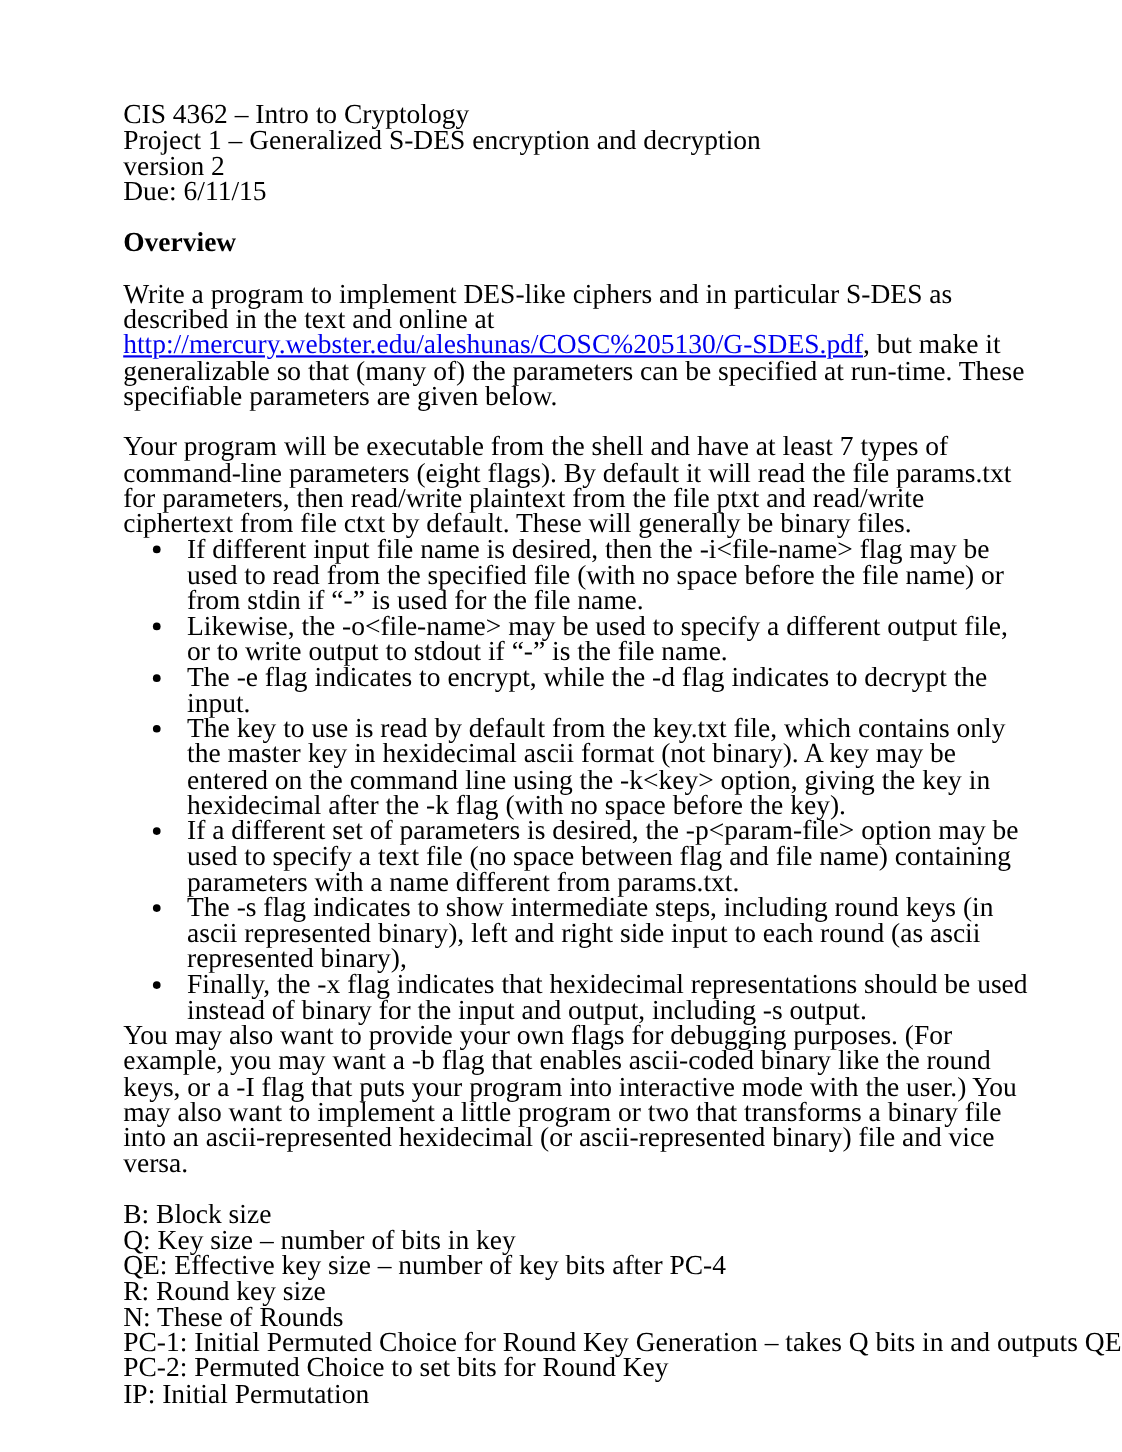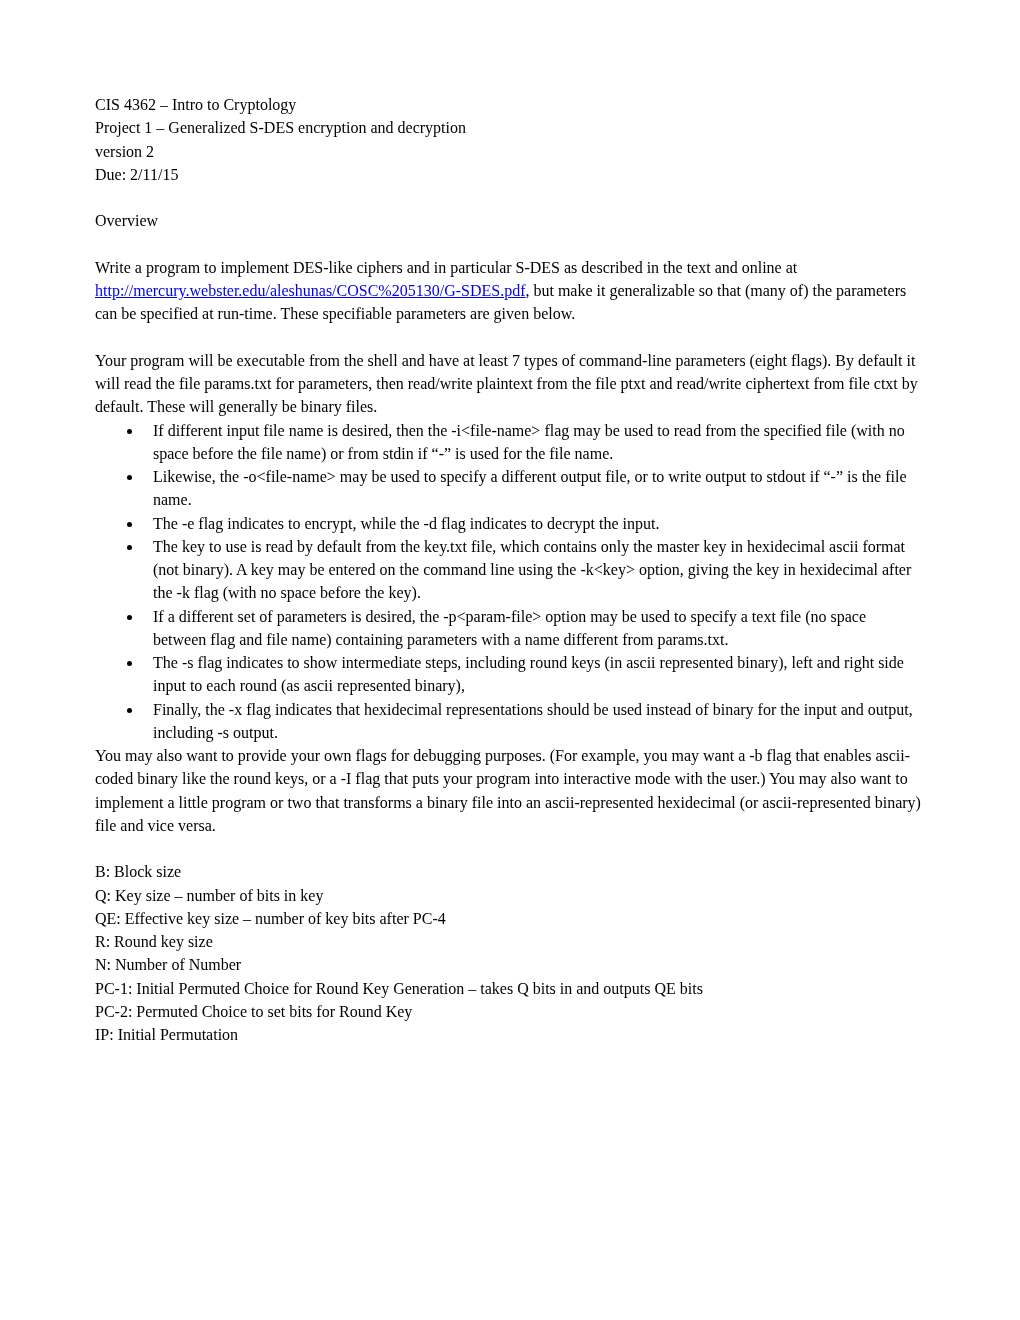--- a/index.html
+++ b/index.html
@@ -10,30 +10,30 @@
   body {
     width: 1020px;
     height: 1320px;
     position: relative;
     font-family: "Liberation Serif", serif;
     color: #000000;
     overflow: hidden;
   }
   .doc {
     position: absolute;
-    left: 95px;
+    left: 112px;
     top: 93px;
     width: 828px;
-    font-size: 16px;
+    font-size: 25px;
     line-height: 23.25px;
   }
   .line { white-space: nowrap; }
   .block-gap { margin-bottom: 23.25px; }
   .heading {
-    font-weight: normal;
+    font-weight: bold;
     margin-bottom: 23.25px;
   }
   p.para {
     margin: 0;
   }
   p.para.gap-after {
     margin-bottom: 23.25px;
   }
   ul.bullets {
     margin: 0;
@@ -53,21 +53,21 @@
 </style>
 </head>
 <body>
 
 <div class="doc">
 
   <div class="block-gap">
     <div class="line">CIS 4362 – Intro to Cryptology</div>
     <div class="line">Project 1 – Generalized S-DES encryption and decryption</div>
     <div class="line">version 2</div>
-    <div class="line">Due: 2/11/15</div>
+    <div class="line">Due: 6/11/15</div>
   </div>
 
   <div class="heading">Overview</div>
 
   <p class="para gap-after"><span>Write a program to implement DES-like ciphers and in particular S-DES as described in the text and online at </span><a class="doc-link" style="color: rgb(0, 0, 238);">http://mercury.webster.edu/aleshunas/COSC%205130/G-SDES.pdf</a><span>, but make it generalizable so that (many of) the parameters can be specified at run-time. These specifiable parameters are given below.</span></p>
 
   <p class="para">Your program will be executable from the shell and have at least 7 types of command-line parameters (eight flags). By default it will read the file params.txt for parameters, then read/write plaintext from the file ptxt and read/write ciphertext from file ctxt by default. These will generally be binary files.</p>
 
   <ul class="bullets">
     <li>If different input file name is desired, then the -i&lt;file-name&gt; flag may be used to read from the specified file (with no space before the file name) or from stdin if “-” is used for the file name.</li>
@@ -80,19 +80,19 @@
   </ul>
 
   <p class="para gap-after">You may also want to provide your own flags for debugging purposes. (For example, you may want a -b flag that enables ascii-coded binary like the round keys, or a -I flag that puts your program into interactive mode with the user.) You may also want to implement a little program or two that transforms a binary file into an ascii-represented hexidecimal (or ascii-represented binary) file and vice versa.</p>
 
 
   <div>
     <div class="line">B: Block size</div>
     <div class="line">Q: Key size – number of bits in key</div>
     <div class="line">QE: Effective key size – number of key bits after PC-4</div>
     <div class="line">R: Round key size</div>
-    <div class="line">N: Number of Number</div>
+    <div class="line">N: These of Rounds</div>
     <div class="line">PC-1: Initial Permuted Choice for Round Key Generation – takes Q bits in and outputs QE bits</div>
     <div class="line">PC-2: Permuted Choice to set bits for Round Key</div>
     <div class="line">IP: Initial Permutation</div>
   </div>
 
 </div>
 
 </body></html>

